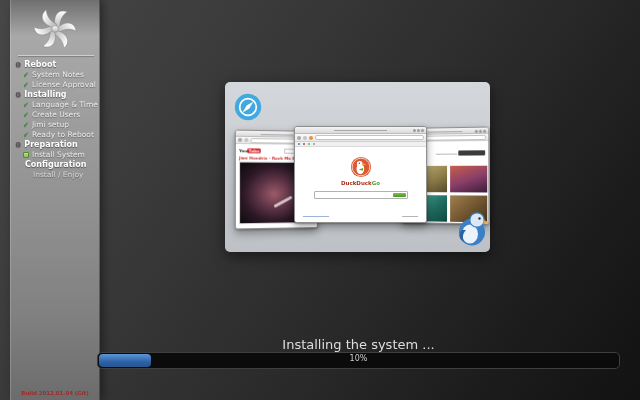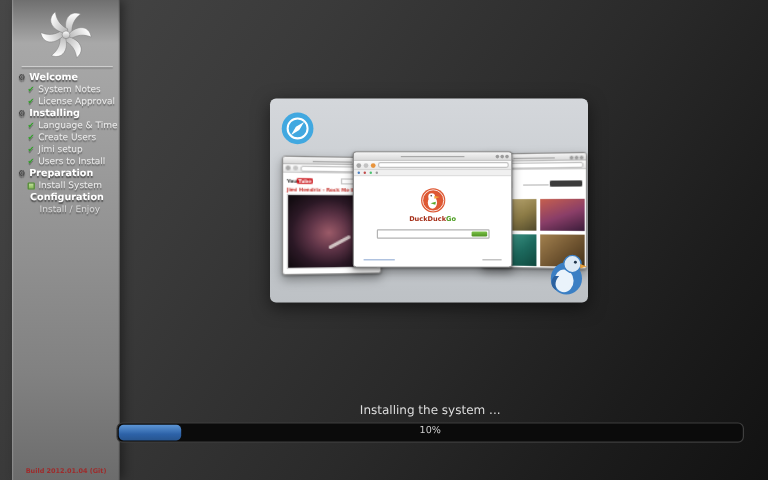--- a/index.html
+++ b/index.html
@@ -89,21 +89,21 @@
   .rp-grid i { display:block; width:36px; height:26px; }
   .t1 { background:linear-gradient(150deg,#c9b680,#8c7b46 60%,#50492b); }
   .t2 { background:linear-gradient(160deg,#c65f4e 0%,#8a3e68 52%,#3a1c3a); }
   .t3 { background:linear-gradient(140deg,#4fae9d,#1d6a5e 60%,#0f473d); }
   .t4 { background:linear-gradient(140deg,#a2804e,#6f5430 55%,#443219); }
 
   .mascot { position:absolute; left:231px; top:128px; width:34px; height:36px; z-index:4; }
 
   
   .status { position:absolute; left:97px; width:523px; top:337px; text-align:center;
-    font-size:10px; color:#dddddd; }
+    font-size:13px; color:#dddddd; }
   .pbar { position:absolute; left:97px; top:352px; width:523px; height:17px;
     background:#0b0b0b; border:1px solid #3f3f3f; border-radius:5px; }
   .pfill { position:absolute; left:1px; top:1px; bottom:1px; border-radius:4px;
     background:linear-gradient(#5d96d6,#2d62a8 60%,#27558f); }
   .ppct { position:absolute; left:0; right:0; top:0; text-align:center; line-height:12px;
     font-size:8px; color:#cfcfcf; }
   .abort { position:absolute; left:95px; top:373px; height:20px; display:flex; align-items:center; gap:4px;
     padding:0 8px 0 6px; background:linear-gradient(#9d9d9d,#7b7b7b 45%,#6a6a6a); border:1px solid #1f1f1f;
     border-radius:4px; box-shadow:inset 0 1px 0 rgba(255,255,255,.4), 0 1px 3px rgba(0,0,0,.55);
     font-family:inherit; font-size:8px; font-weight:bold; color:#141414; cursor:pointer; }
@@ -131,21 +131,21 @@
           <path d="M33 30 C 28 15 36 3 49 8 C 42 13 38 21 39 30 C 37 32 35 32 33 30 Z" transform="rotate(300 32 32)"></path>
         </g>
         <circle cx="32" cy="32" r="4.5" fill="url(#pg)" stroke="#7d7d7d" stroke-width=".6"></circle>
       </svg>
     </div>
     <div class="sep"></div>
 
     <div class="nav">
       <div class="srow head">
         <span class="gear">⚙</span>
-        <span>Welcome</span>
+        <span>Reboot</span>
       </div>
       <div class="srow item">
         <span class="chk">✔</span>
         <span>System Notes</span>
       </div>
       <div class="srow item">
         <span class="chk">✔</span>
         <span>License Approval</span>
       </div>
 
@@ -160,21 +160,21 @@
       <div class="srow item">
         <span class="chk">✔</span>
         <span>Create Users</span>
       </div>
       <div class="srow item">
         <span class="chk">✔</span>
         <span>Jimi setup</span>
       </div>
       <div class="srow item">
         <span class="chk">✔</span>
-        <span>Users to Install</span>
+        <span>Ready to Reboot</span>
       </div>
 
       <div class="srow head">
         <span class="gear">⚙</span>
         <span>Preparation</span>
       </div>
       <div class="srow item">
         <span class="cur"></span>
         <span>Install System</span>
       </div>

